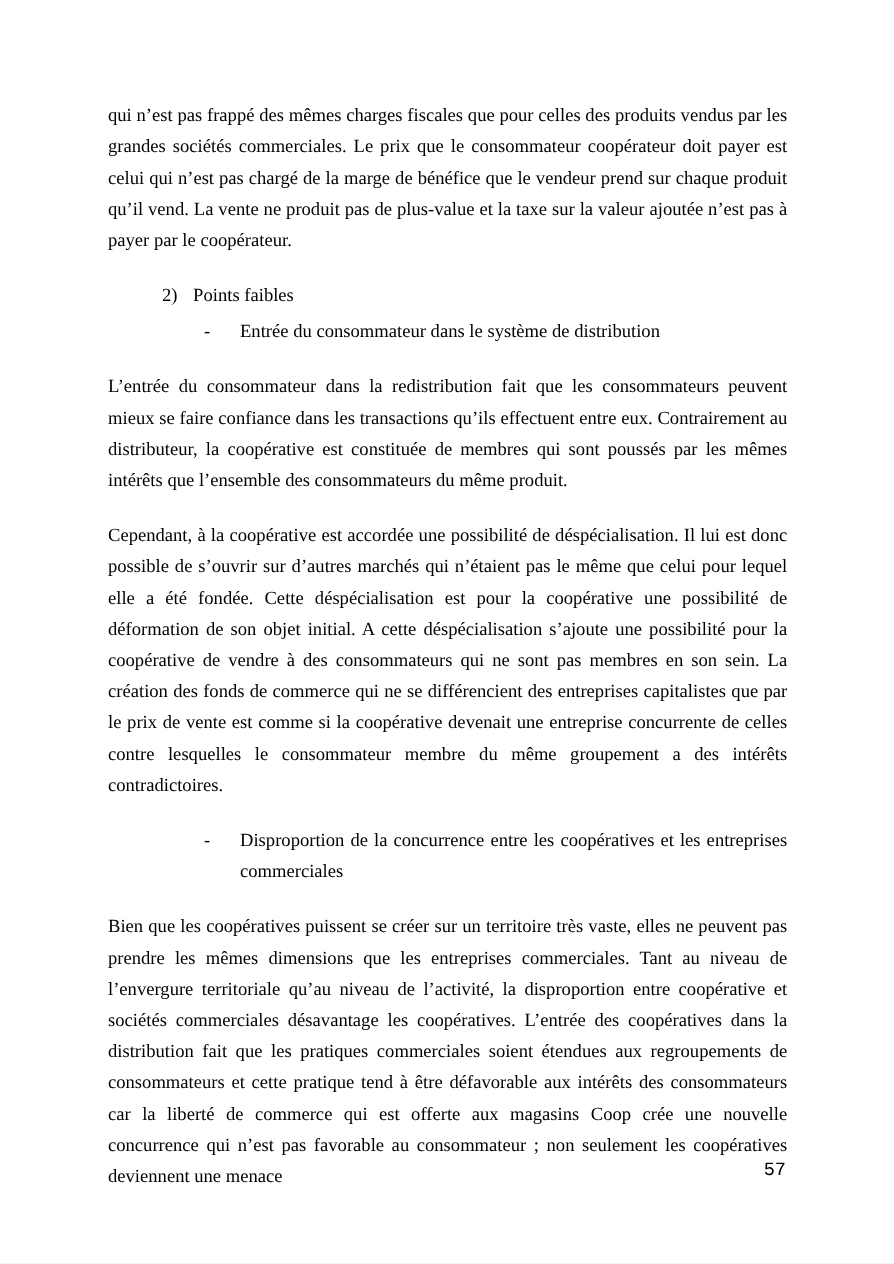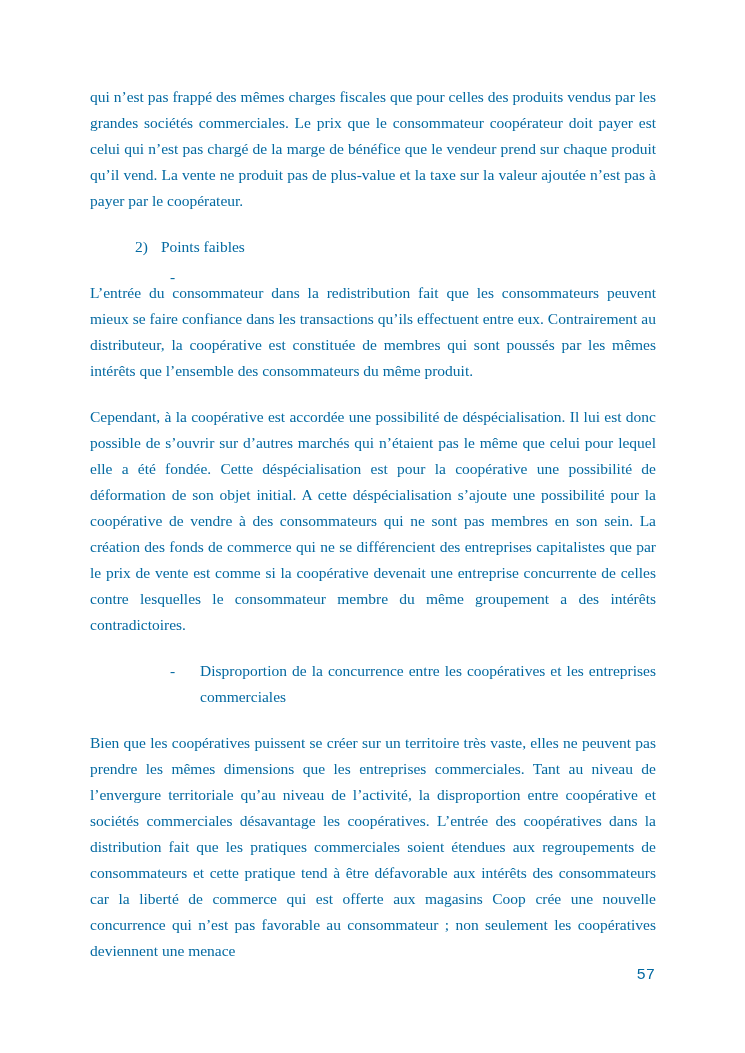--- a/index.html
+++ b/index.html
@@ -7,21 +7,21 @@
     padding: 0;
     background: #e8e8e8;
   }
   .page {
     position: relative;
     width: 745px;
     height: 1053px;
     margin: 0 auto;
     background: #ffffff;
     font-family: "Liberation Serif", serif;
-    color: #0369a1;
+    color: #000000;
     overflow: hidden;
   }
   .content {
     position: absolute;
     left: 90px;
     top: 84px;
     width: 566px;
     font-size: 15.5px;
     line-height: 26px;
   }
@@ -63,20 +63,21 @@
   <div class="content">
 
     <p class="para">qui n’est pas frappé des mêmes charges fiscales que pour celles des produits vendus par les grandes sociétés commerciales. Le prix que le consommateur coopérateur doit payer est celui qui n’est pas chargé de la marge de bénéfice que le vendeur prend sur chaque produit qu’il vend. La vente ne produit pas de plus-value et la taxe sur la valeur ajoutée n’est pas à payer par le coopérateur.</p>
 
     <div class="heading-line">
       <span class="heading-num">2)</span><span>Points faibles</span>
     </div>
 
     <div class="bullet">
       <span class="dash">-</span>
+      <span>Entrée du consommateur dans le système de distribution</span>
     </div>
 
     <p class="para">L’entrée du consommateur dans la redistribution fait que les consommateurs peuvent mieux se faire confiance dans les transactions qu’ils effectuent entre eux. Contrairement au distributeur, la coopérative est constituée de membres qui sont poussés par les mêmes intérêts que l’ensemble des consommateurs du même produit.</p>
 
     <p class="para">Cependant, à la coopérative est accordée une possibilité de déspécialisation. Il lui est donc possible de s’ouvrir sur d’autres marchés qui n’étaient pas le même que celui pour lequel elle a été fondée. Cette déspécialisation est pour la coopérative une possibilité de déformation de son objet initial. A cette déspécialisation s’ajoute une possibilité pour la coopérative de vendre à des consommateurs qui ne sont pas membres en son sein. La création des fonds de commerce qui ne se différencient des entreprises capitalistes que par le prix de vente est comme si la coopérative devenait une entreprise concurrente de celles contre lesquelles le consommateur membre du même groupement a des intérêts contradictoires.</p>
 
     <div class="bullet">
       <span class="dash">-</span>
       <span>Disproportion de la concurrence entre les coopératives et les entreprises commerciales</span>
     </div>

